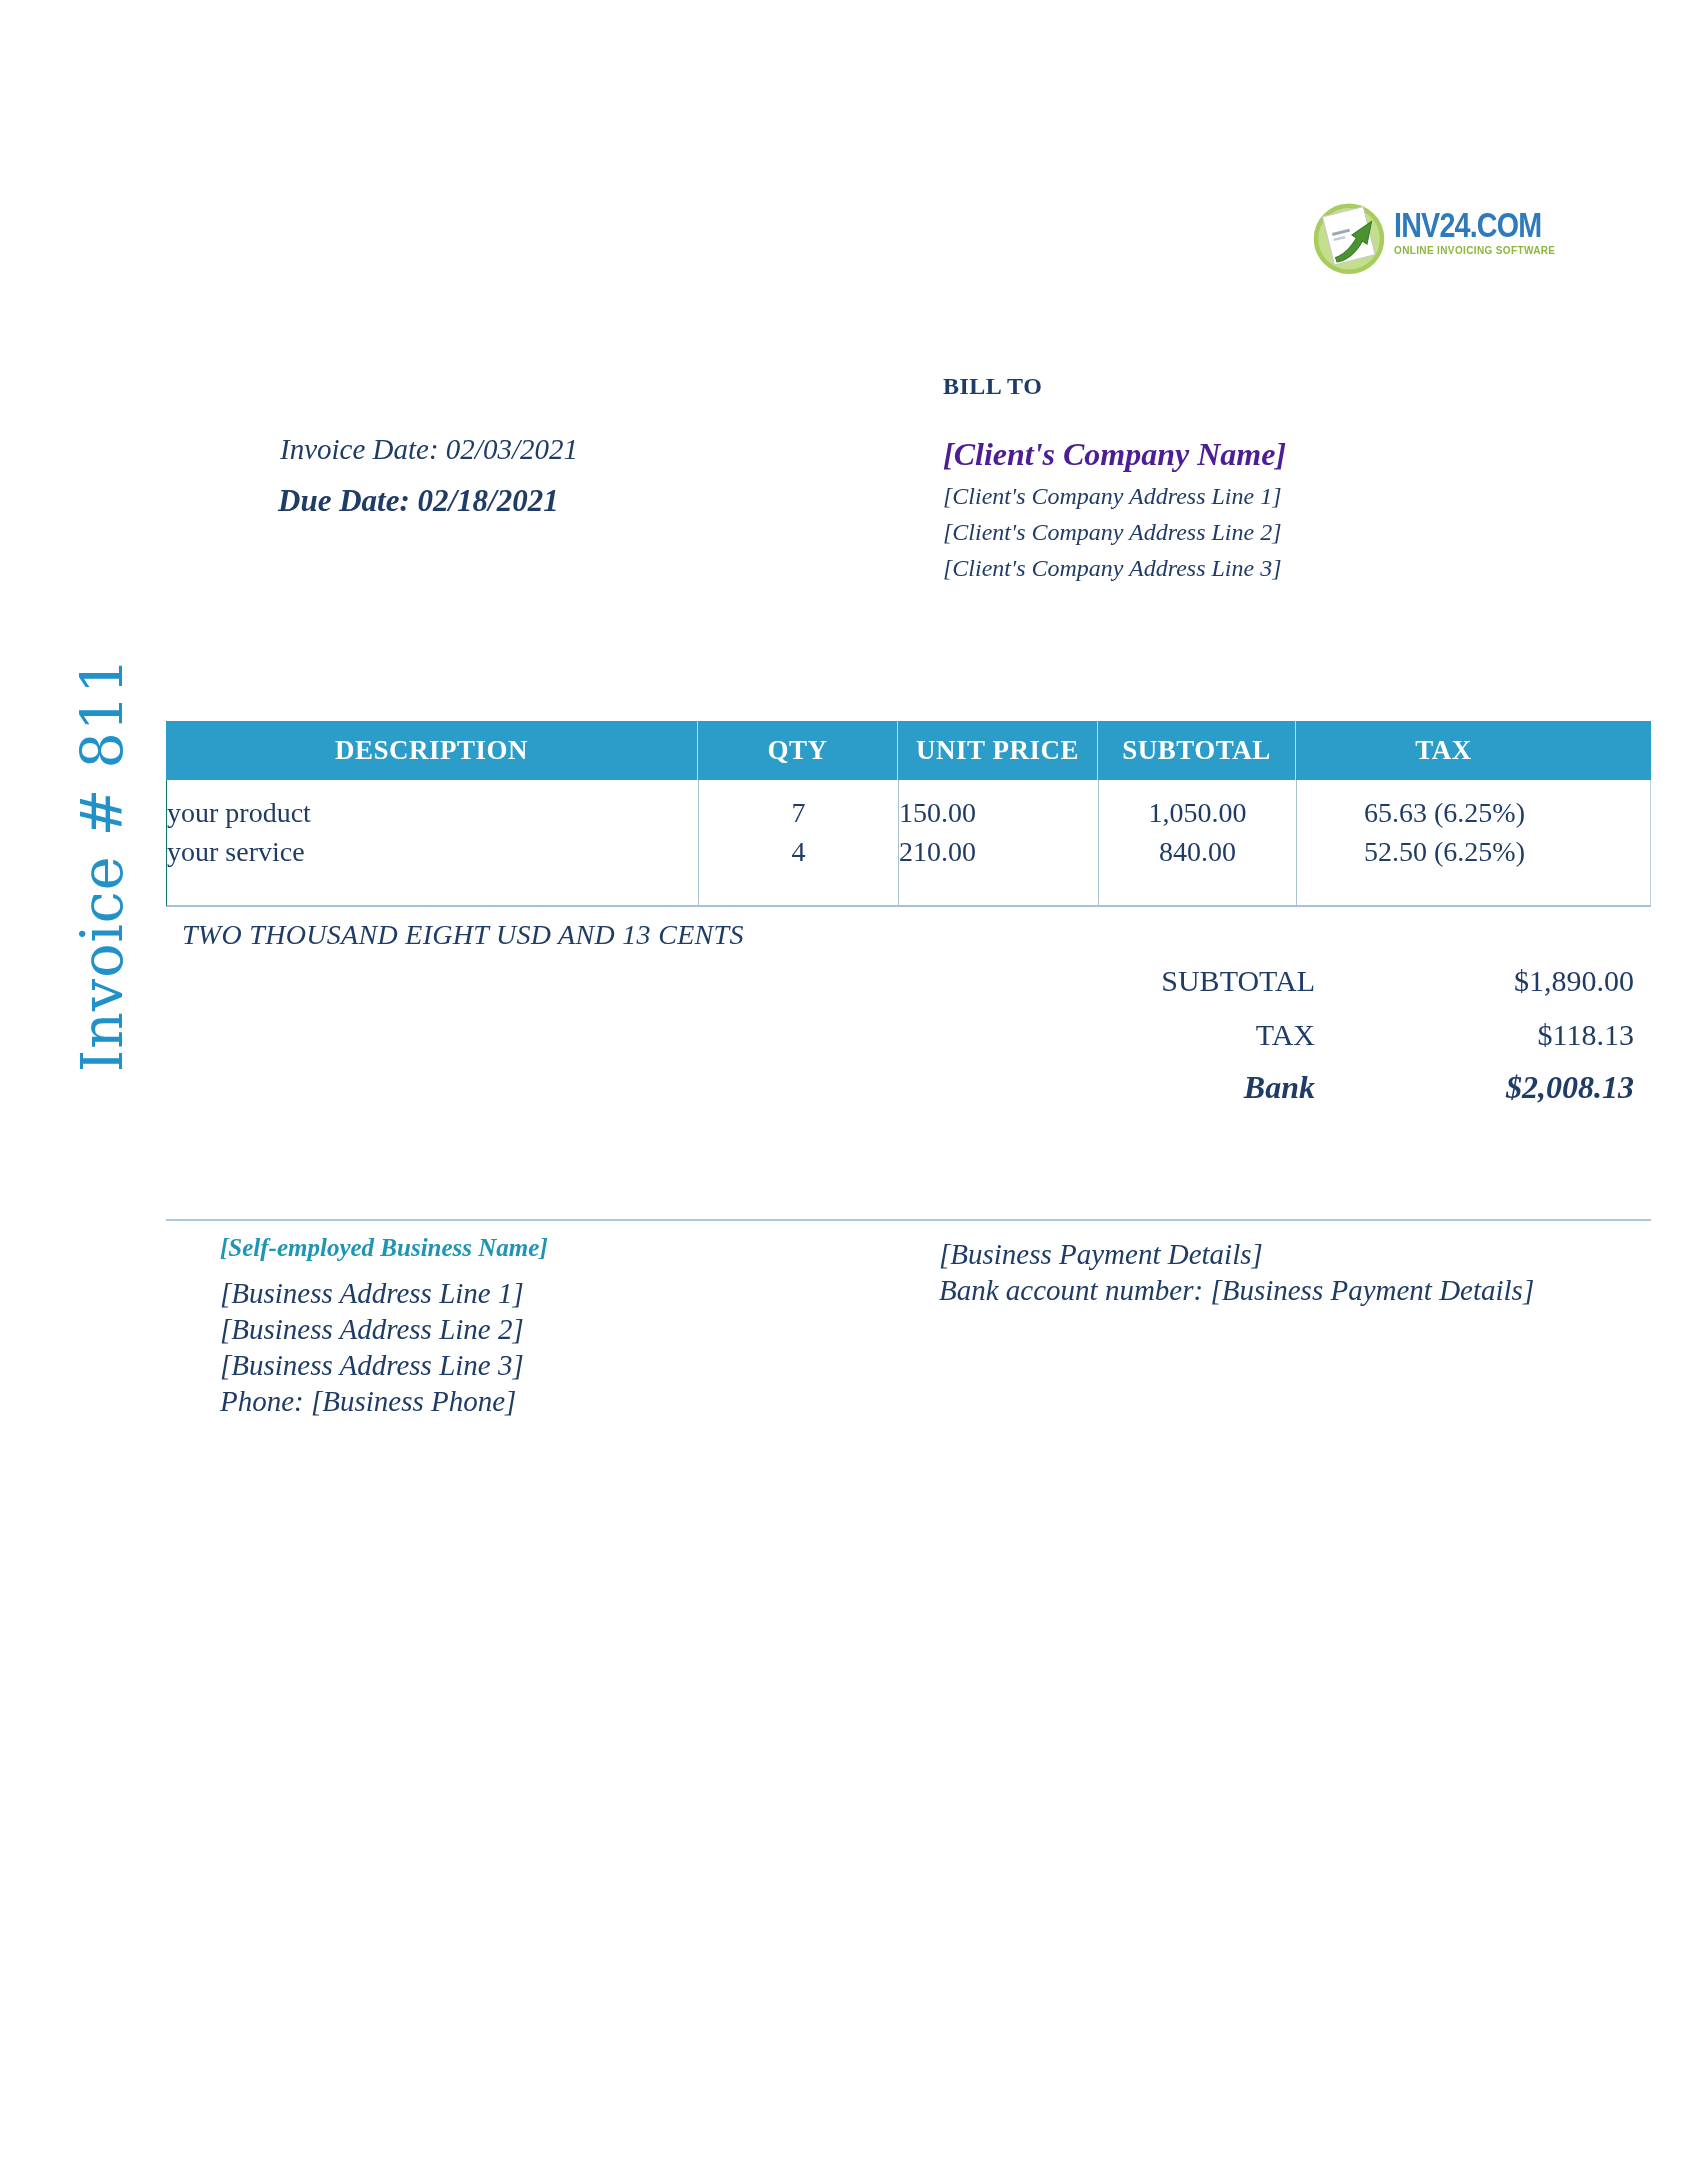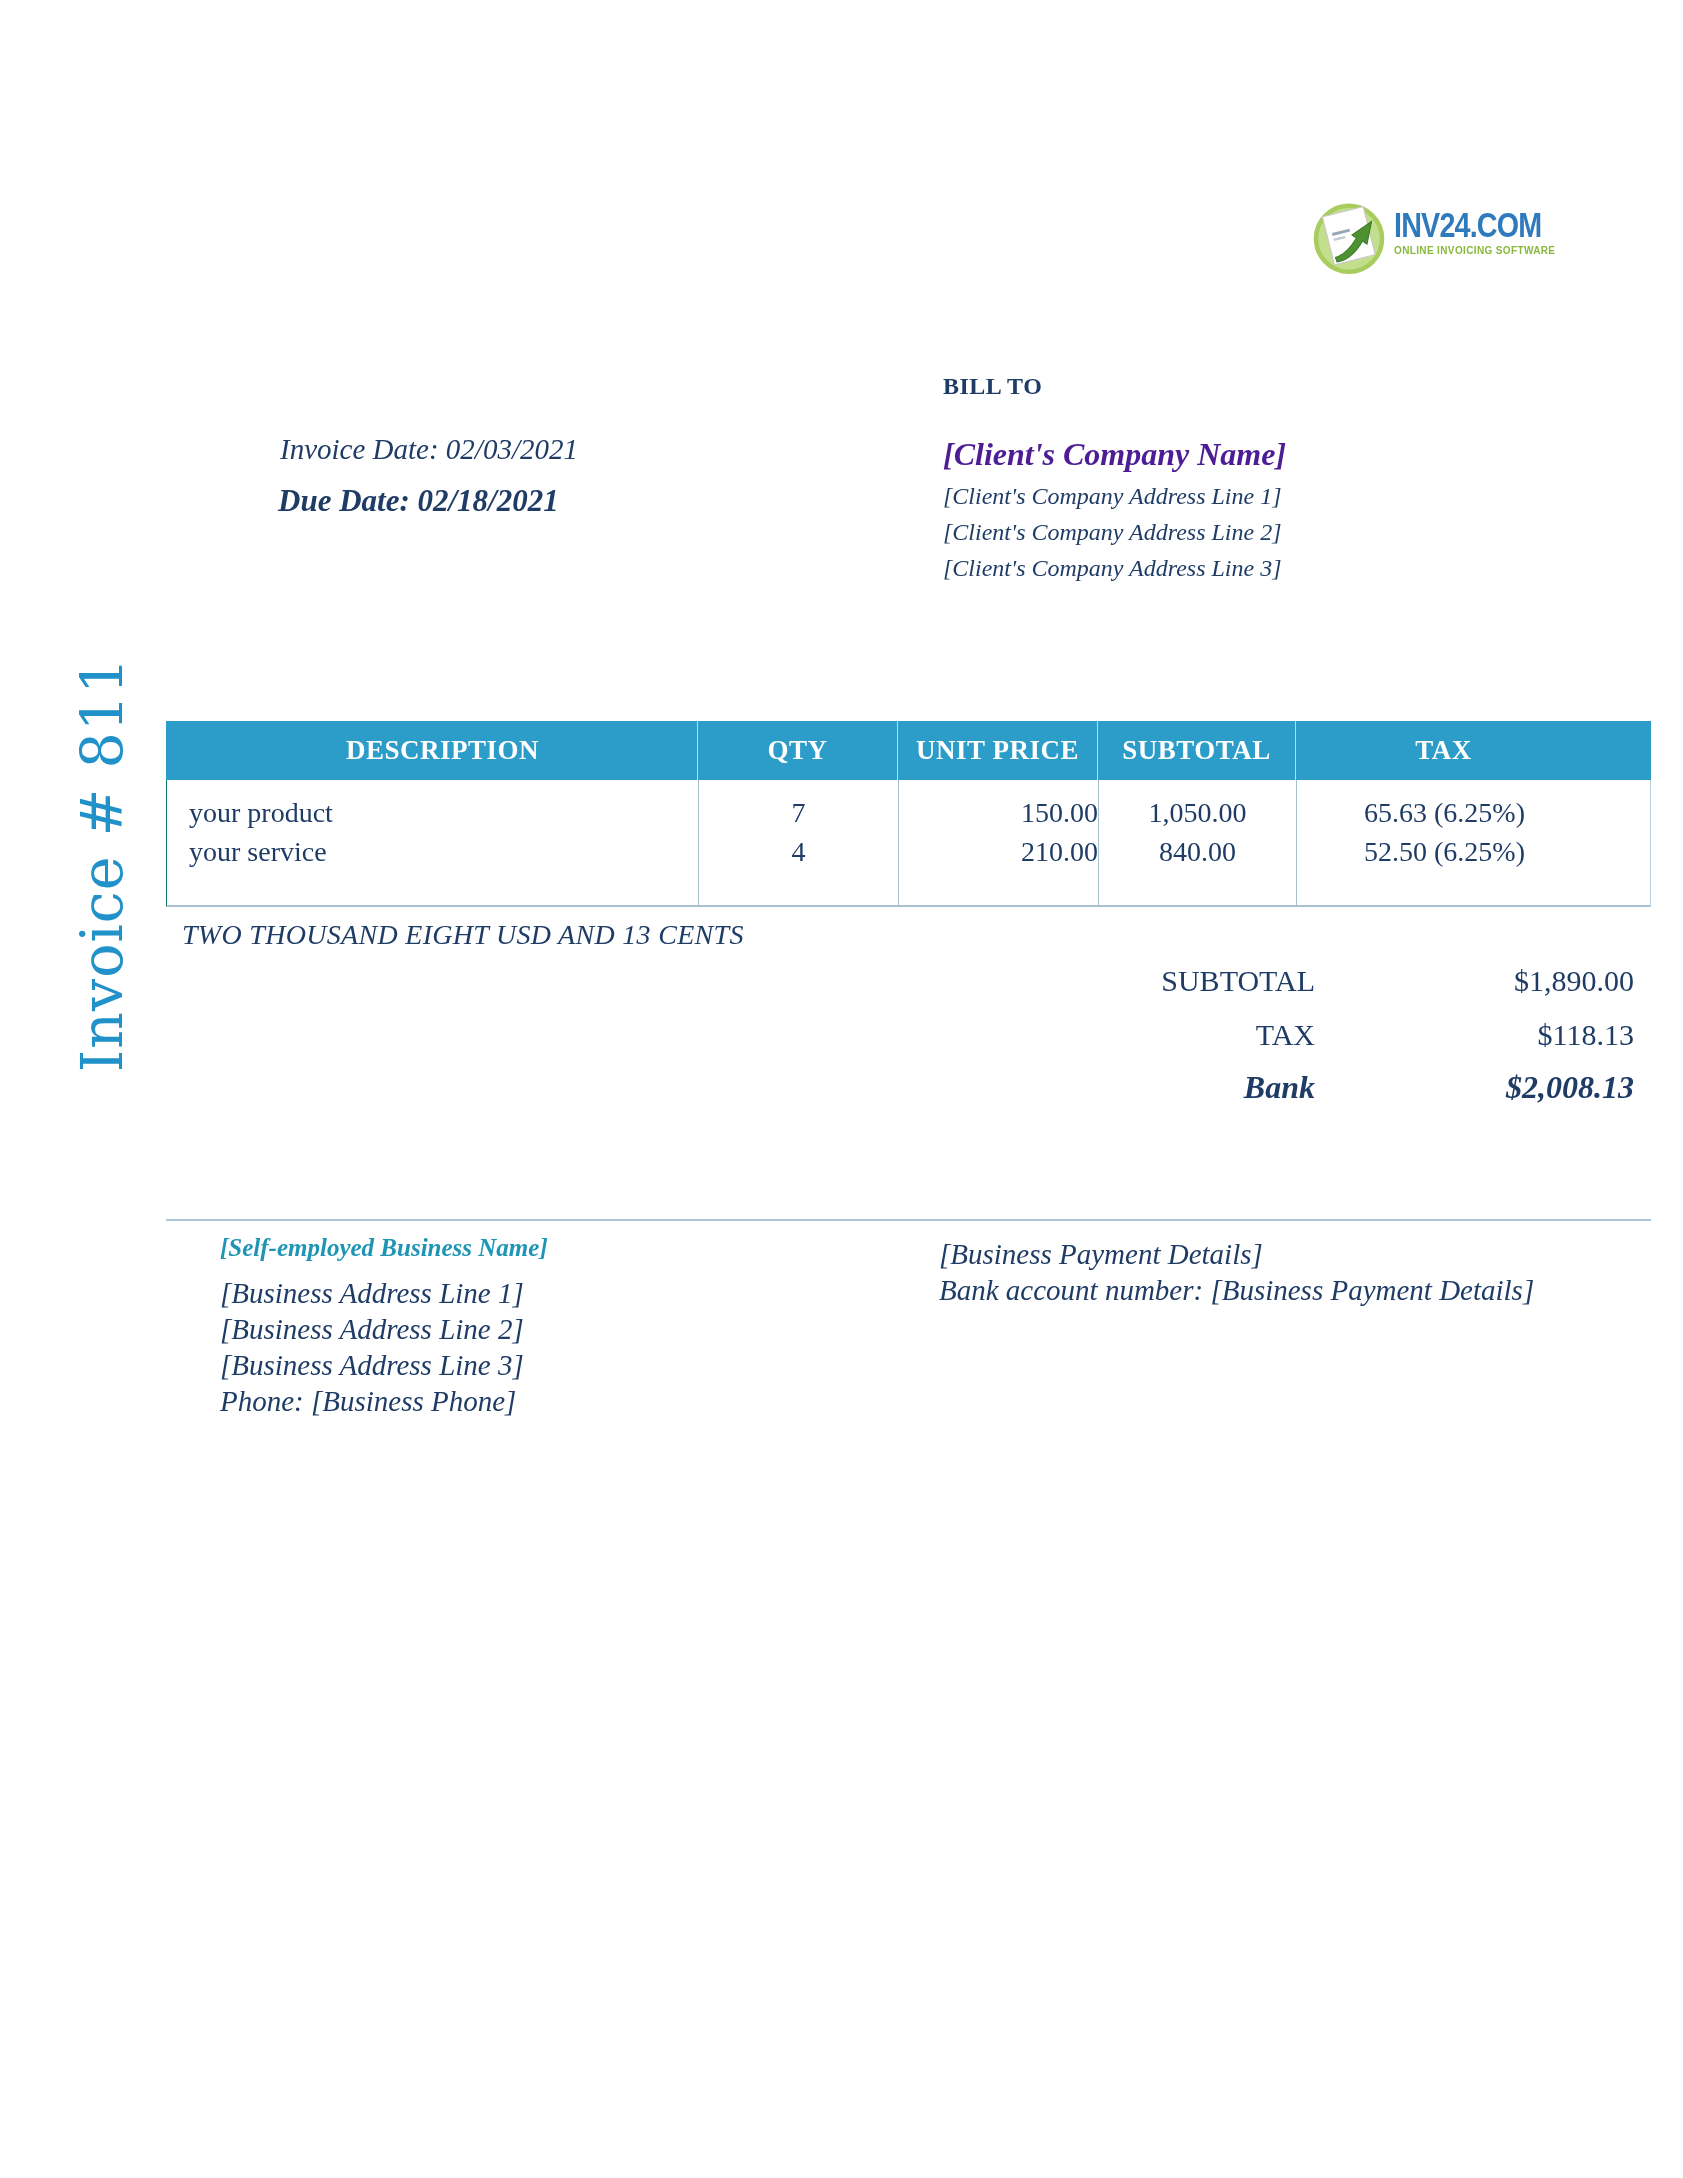--- a/index.html
+++ b/index.html
@@ -49,23 +49,23 @@
     border-right:1px solid rgba(255,255,255,.65);box-sizing:border-box;
   }
   .th:last-child{border-right:none;}
   .tbody{display:flex;height:127px;border-bottom:2px solid #a9c2d0;
     border-left:1px solid #0f766e;border-right:1px solid #bcd0da;box-sizing:border-box;}
   .tcol{
     box-sizing:border-box;border-right:1px solid #a9c2d0;
     padding-top:13px;font-size:28px;line-height:39px;
   }
   .tcol:last-child{border-right:none;}
-  .col-desc{width:532px;padding-left:22px;}
+  .col-desc{width:532px;}
   .col-qty{width:200px;text-align:center;}
-  .col-price{width:200px;text-align:right;}
+  .col-price{width:200px;text-align:left;}
   .col-sub{width:198px;text-align:center;}
   .col-tax{width:295px;text-align:center;}
   
   .amount-words{position:absolute;left:182px;top:919px;font-size:28px;font-style:italic;letter-spacing:0.3px;}
   
   .tot-label{position:absolute;left:891px;width:424px;text-align:right;font-size:30px;}
   .tot-value{position:absolute;left:1238px;width:396px;text-align:right;font-size:30px;}
   .tot-subtotal{top:964px;}
   .tot-tax{top:1018px;}
   .tot-total{top:1069px;font-weight:bold;font-style:italic;font-size:32px;}

